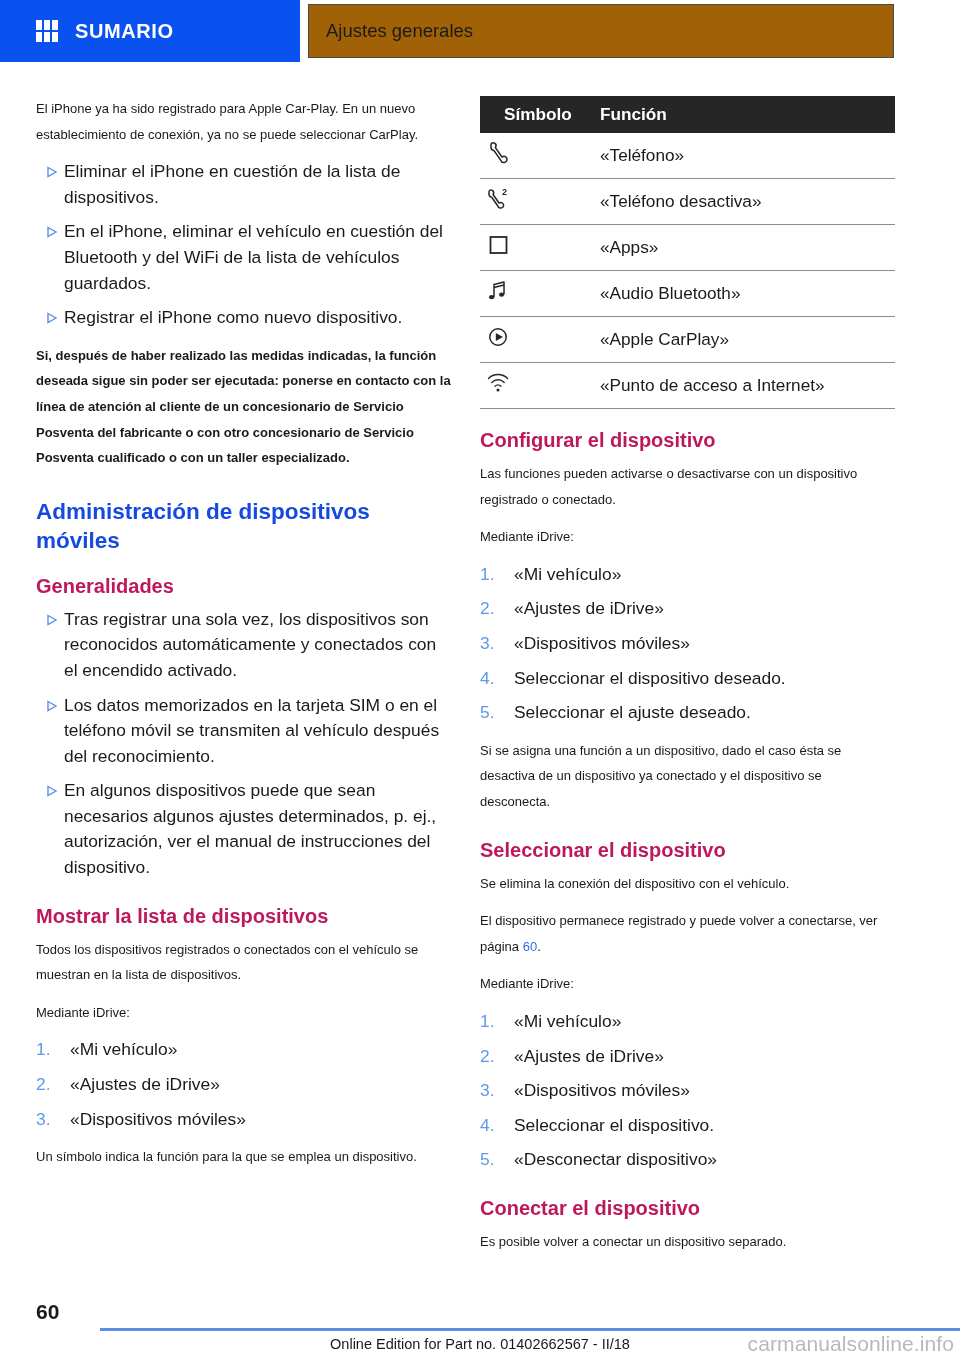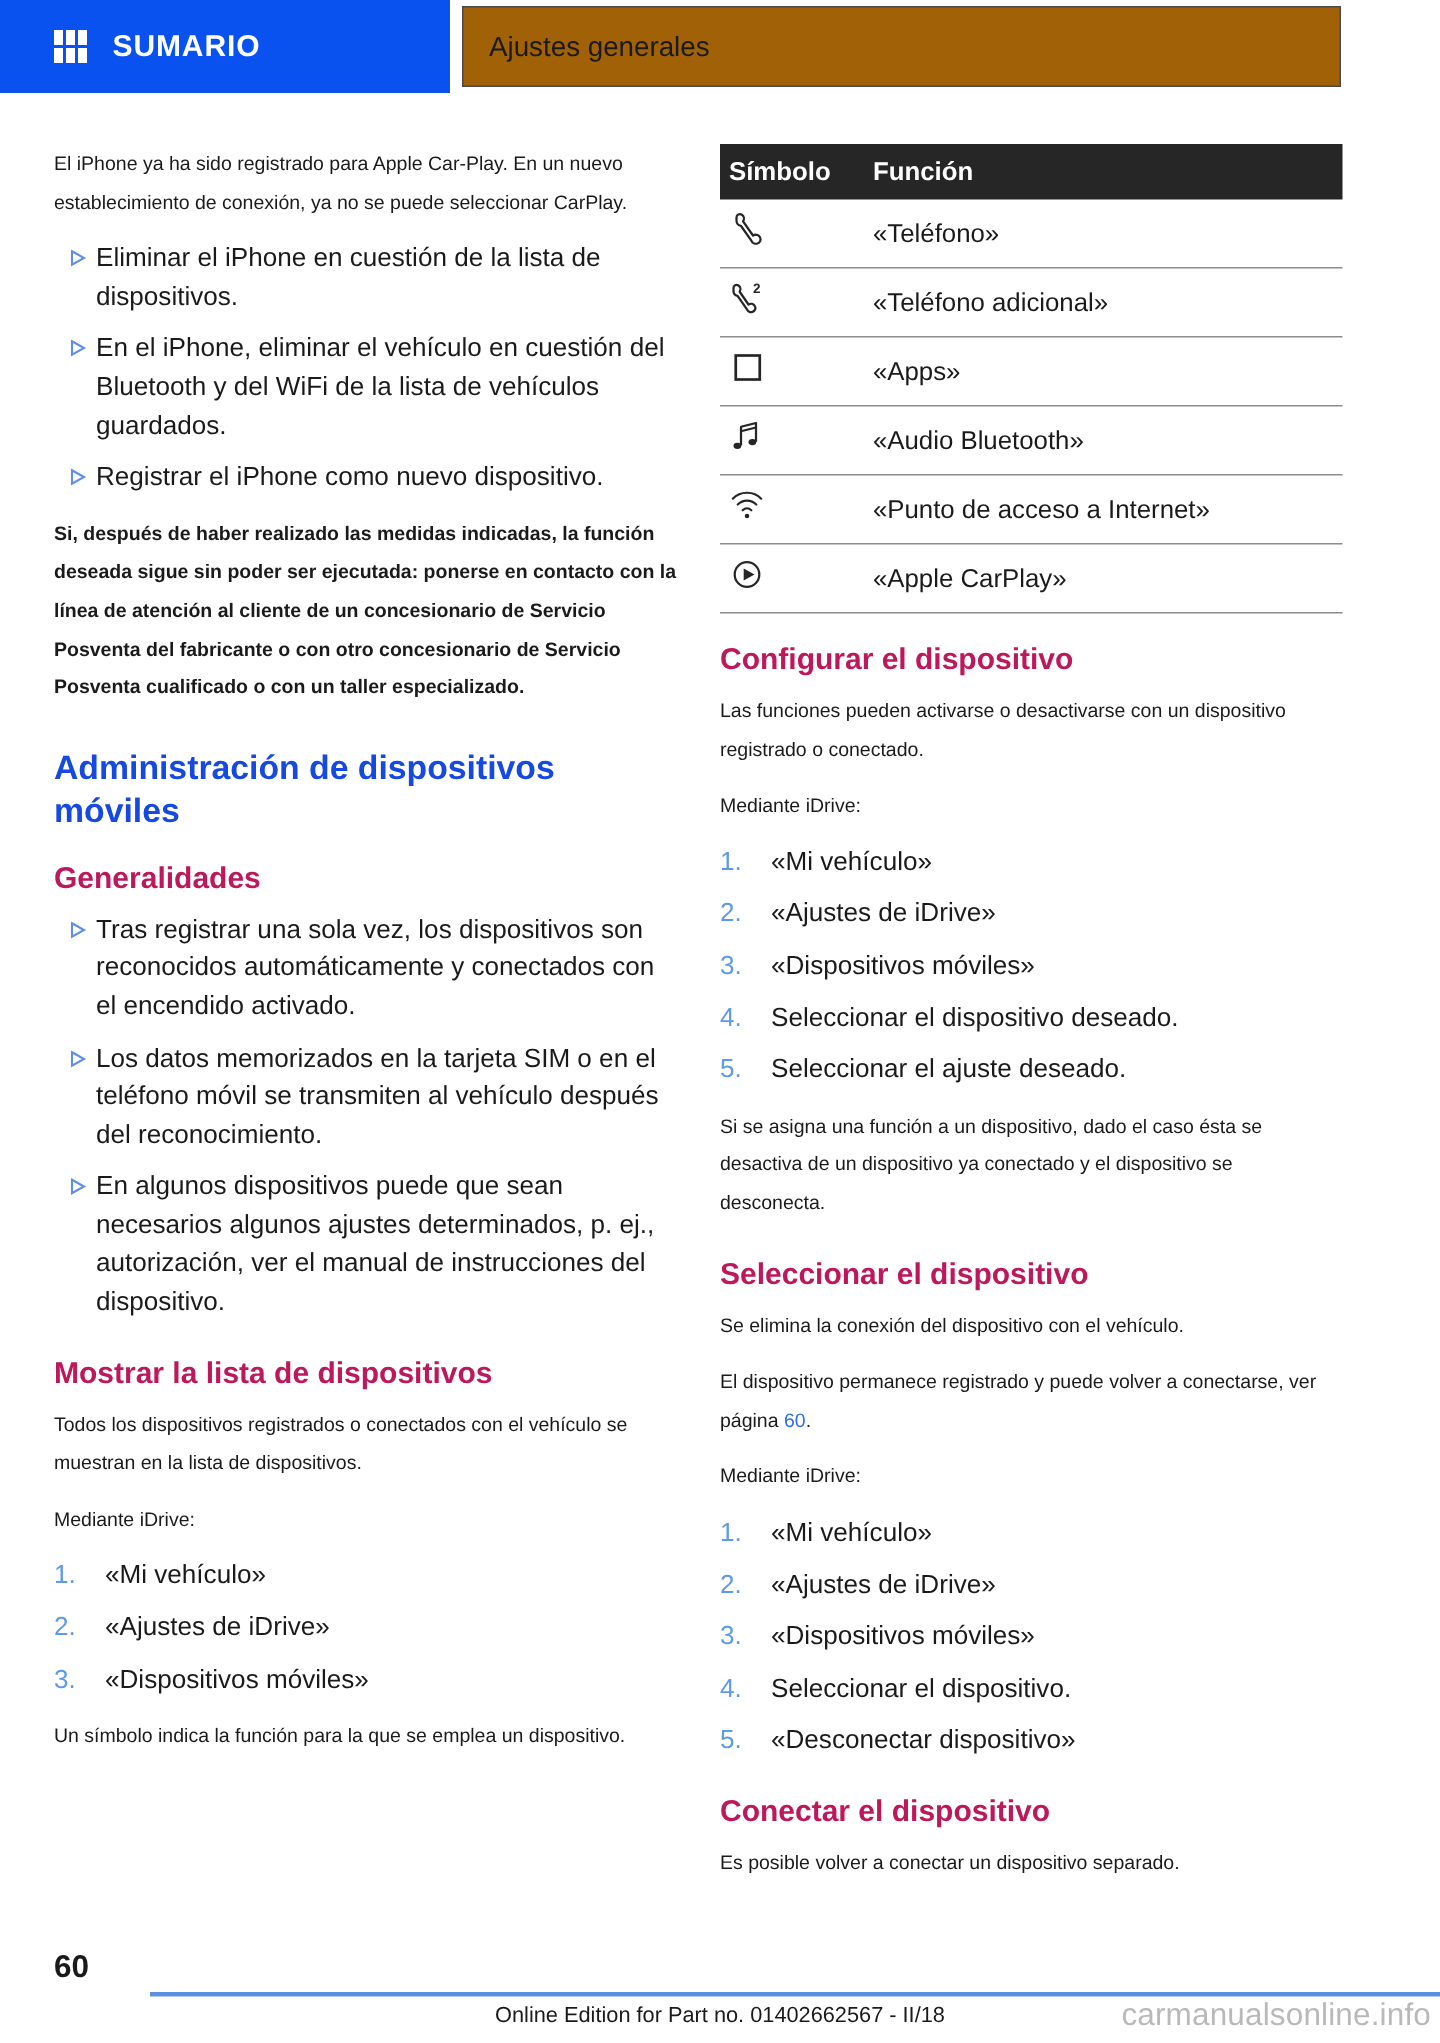--- a/index.html
+++ b/index.html
@@ -171,21 +171,21 @@
   }
   table.symtab thead th {
     background: #262626;
     color: #ffffff;
     font-size: 17.2px;
     font-weight: bold;
     text-align: left;
     padding: 8px 0 8px 0;
     height: 20px;
   }
-  table.symtab thead th.c1 { width: 88px; padding-left: 6px; }
+  table.symtab thead th.c1 { width: 88px; padding-left: 24px; }
   table.symtab thead th.c2 { padding-left: 8px; }
   table.symtab tbody td {
     border-bottom: 1.4px solid #8c8c8c;
     font-size: 17.2px;
     padding: 7px 0 7px 0;
     vertical-align: middle;
     height: 26px;
   }
   table.symtab tbody td.c1 {
     width: 88px;
@@ -371,21 +371,21 @@
         </tr>
         <tr>
           <td class="c1">
             <span class="sym">
               <svg width="30" height="26" viewBox="0 0 30 26">
                 <path d="M3 6 C3 4.2 4.8 3.4 6.3 4.3 C7.7 5.2 8 7 7.1 8.5 L13 17 C14.6 16.1 16.4 16.6 17.2 18 C18.1 19.6 17.4 21.3 15.7 21.9 C14.1 22.5 12.5 21.7 12 20.2 L5.7 11.2 C4.1 11 3 9.6 3 8 Z" fill="none" stroke="#262626" stroke-width="1.5" stroke-linejoin="round"></path>
                 <text x="16" y="9" font-family="Liberation Sans, sans-serif" font-size="9" font-weight="bold" fill="#262626">2</text>
               </svg>
             </span>
           </td>
-          <td class="c2">«Teléfono adicional»</td>
+          <td class="c2">«Teléfono desactiva»</td>
         </tr>
         <tr>
           <td class="c1">
             <span class="sym">
               <svg width="30" height="26" viewBox="0 0 30 26">
                 <rect x="4.5" y="5" width="16" height="16" fill="none" stroke="#262626" stroke-width="1.8"></rect>
               </svg>
             </span>
           </td>
           <td class="c2">«Apps»</td>
@@ -400,40 +400,40 @@
                 <ellipse cx="15.6" cy="16.7" rx="2.6" ry="2.1" fill="#262626"></ellipse>
               </svg>
             </span>
           </td>
           <td class="c2">«Audio Bluetooth»</td>
         </tr>
         <tr>
           <td class="c1">
             <span class="sym">
               <svg width="30" height="26" viewBox="0 0 30 26">
+                <circle cx="12" cy="13" r="8.2" fill="none" stroke="#262626" stroke-width="1.5"></circle>
+                <polygon points="9.8,9 17,13 9.8,17" fill="#262626"></polygon>
+              </svg>
+            </span>
+          </td>
+          <td class="c2">«Apple CarPlay»</td>
+        </tr>
+        <tr>
+          <td class="c1">
+            <span class="sym">
+              <svg width="30" height="26" viewBox="0 0 30 26">
                 <path d="M2.5 8.5 C7.5 3.2 16.5 3.2 21.5 8.5" fill="none" stroke="#262626" stroke-width="1.4" stroke-linecap="round"></path>
                 <path d="M5.8 12.4 C9.2 8.9 14.8 8.9 18.2 12.4" fill="none" stroke="#262626" stroke-width="1.4" stroke-linecap="round"></path>
                 <path d="M9.1 16.2 C10.9 14.4 13.1 14.4 14.9 16.2" fill="none" stroke="#262626" stroke-width="1.4" stroke-linecap="round"></path>
                 <circle cx="12" cy="20" r="1.5" fill="#262626"></circle>
               </svg>
             </span>
           </td>
           <td class="c2">«Punto de acceso a Internet»</td>
         </tr>
-        <tr>
-          <td class="c1">
-            <span class="sym">
-              <svg width="30" height="26" viewBox="0 0 30 26">
-                <circle cx="12" cy="13" r="8.2" fill="none" stroke="#262626" stroke-width="1.5"></circle>
-                <polygon points="9.8,9 17,13 9.8,17" fill="#262626"></polygon>
-              </svg>
-            </span>
-          </td>
-          <td class="c2">«Apple CarPlay»</td>
-        </tr>
       </tbody>
     </table>
 
     <h2 class="h2" style="margin-top:18px;">Configurar el dispositivo</h2>
 
     <p class="para">Las funciones pueden activarse o desactivarse con un dispositivo registrado o conectado.</p>
 
     <p class="para">Mediante iDrive:</p>
 
     <ol class="num">

